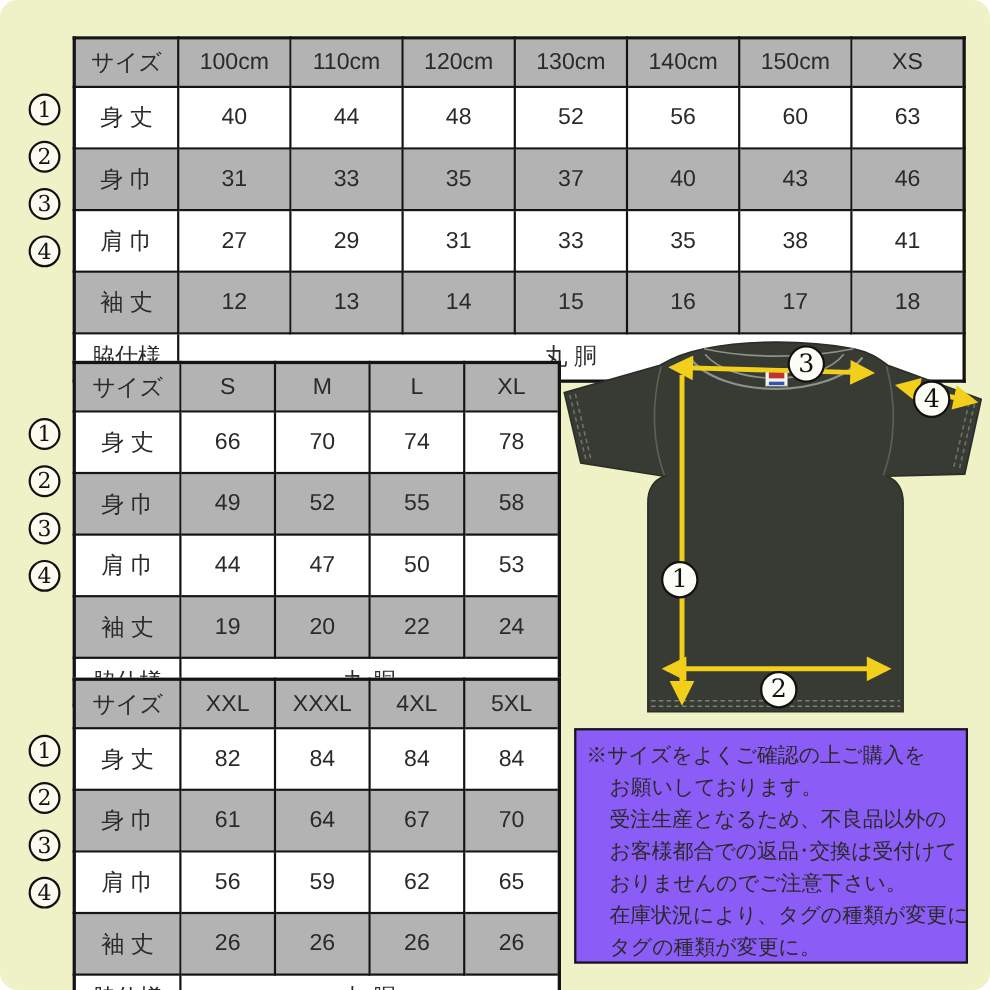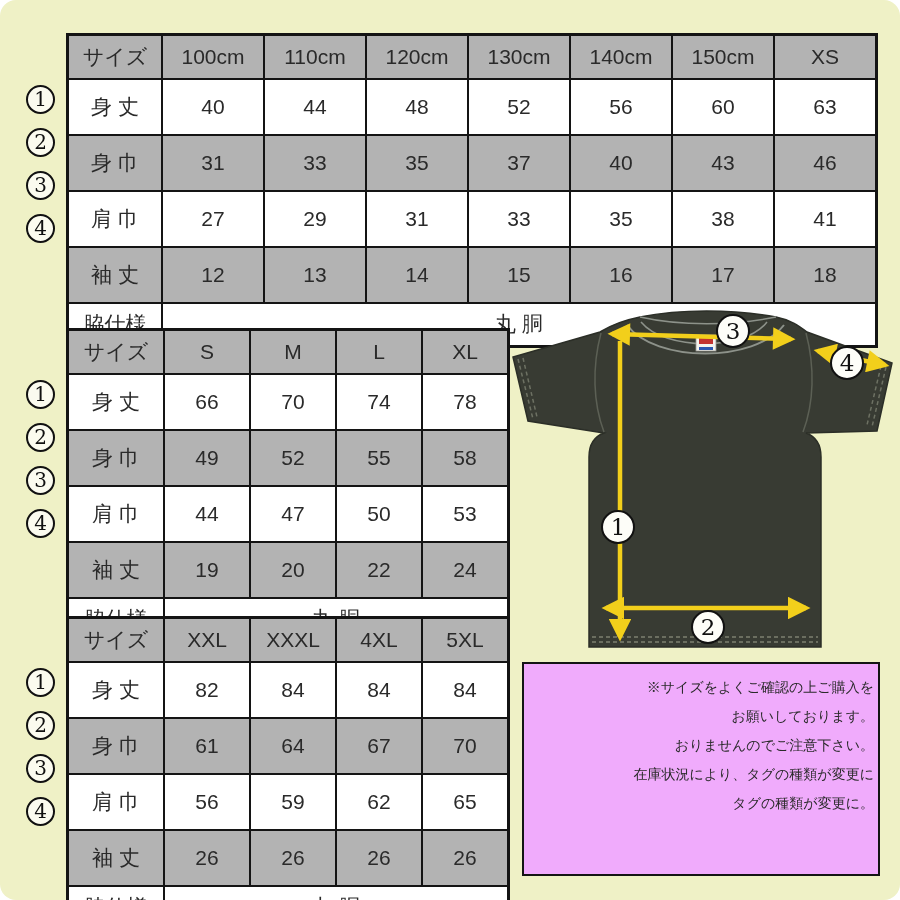--- a/index.html
+++ b/index.html
@@ -39,22 +39,22 @@
     position:absolute;width:30px;height:30px;transform:translate(-50%,-50%);
     border:2px solid #111;border-radius:50%;background:#fdfdf8;
     display:flex;align-items:center;justify-content:center;
     font-family:"DejaVu Serif",serif;font-size:23px;line-height:1;color:#111;z-index:3;
   }
   .dm1{left:618px;top:527px;} .dm2{left:708px;top:627px;}
   .dm3{left:733px;top:331px;} .dm4{left:847px;top:363px;}
   
   .note{
     position:absolute;left:522px;top:662px;width:358px;height:214px;
-    box-sizing:border-box;background:#f0abfc;border:2px solid #141414;
-    padding:9px 4px 0 9px;font-size:14px;line-height:29px;color:#2a2a2a;text-align:right;
+    box-sizing:border-box;background:#8b5cf6;border:2px solid #141414;
+    padding:9px 4px 0 9px;font-size:19px;line-height:29px;color:#2a2a2a;
   }
   .note p{margin:0;white-space:nowrap;}
   .note p:not(:first-child){padding-left:21px;}
 </style>
 </head>
 <body>
 
 <div class="canvas">
 
   <section class="tgroup t0" id="tg0">
@@ -270,18 +270,20 @@
   </svg>
 
   <div class="dmark dm1">1</div>
   <div class="dmark dm2">2</div>
   <div class="dmark dm3">3</div>
   <div class="dmark dm4">4</div>
 
   <div class="note" id="noteBox">
       <p>※サイズをよくご確認の上ご購入を</p>
       <p>お願いしております。</p>
+      <p>受注生産となるため、不良品以外の</p>
+      <p>お客様都合での返品･交換は受付けて</p>
       <p>おりませんのでご注意下さい。</p>
       <p>在庫状況により、タグの種類が変更に</p>
       <p>タグの種類が変更に。</p>
     </div>
 
 </div>
 
 </body></html>

